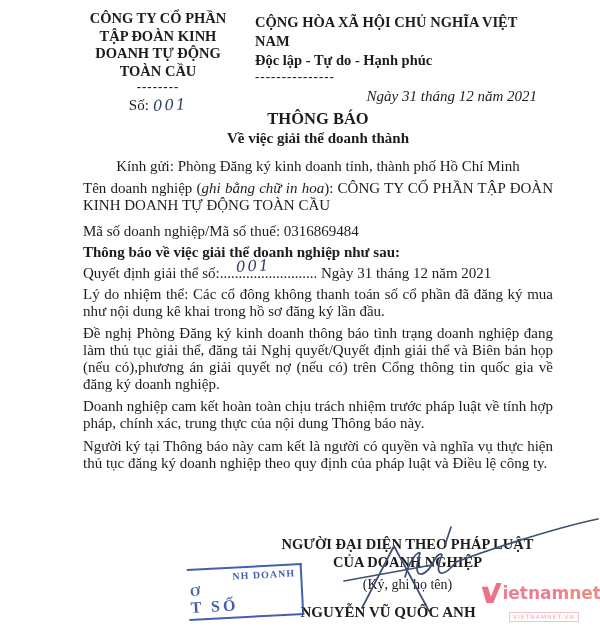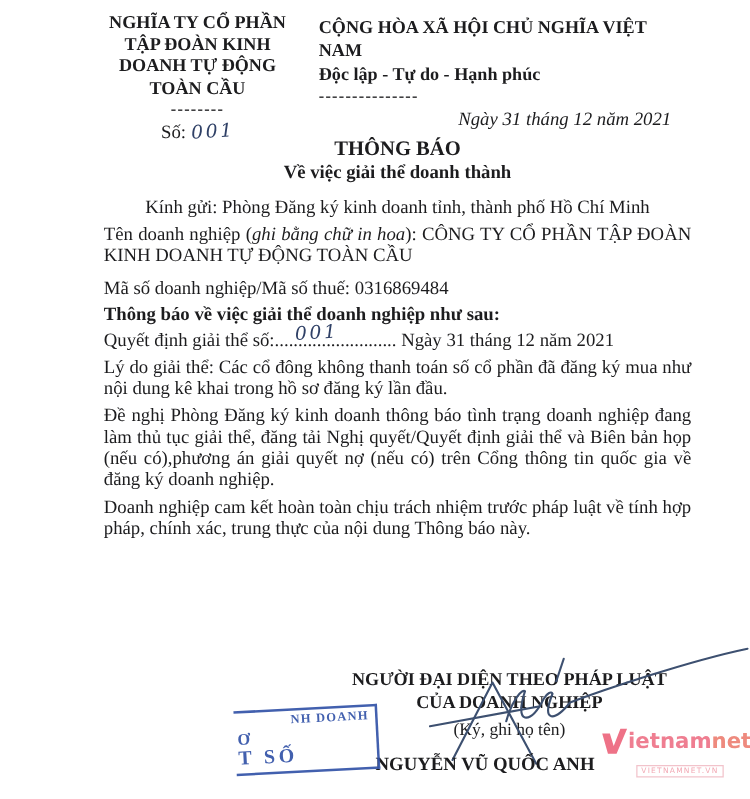--- a/index.html
+++ b/index.html
@@ -77,21 +77,21 @@
     padding:0 3px;display:inline-block;margin-left:28px;margin-top:0;
     font-family:"DejaVu Sans", sans-serif;text-transform:uppercase;line-height:8px;
   }
 </style>
 </head>
 <body>
 
 <div class="page">
 
   <div class="header-company">
-    <div>NGHĨA TY CỔ PHẦN</div>
+    <div>CÔNG TY CỔ PHẦN</div>
     <div>TẬP ĐOÀN KINH</div>
     <div>DOANH TỰ ĐỘNG</div>
     <div>TOÀN CẦU</div>
     <div class="hdr-divider">--------</div>
     <div class="so-line">
       <span>Số:</span>
       <span class="hand">001</span>
     </div>
   </div>
 
@@ -110,26 +110,27 @@
     <p class="p-center">Kính gửi: Phòng Đăng ký kinh doanh tỉnh, thành phố Hồ Chí Minh</p>
 
     <p class="para" style="margin-bottom:9px"><span>Tên doanh nghiệp (</span><i>ghi bằng chữ in hoa</i><span>): CÔNG TY CỔ PHẦN TẬP ĐOÀN KINH DOANH TỰ ĐỘNG TOÀN CẦU</span></p>
 
     <p class="para">Mã số doanh nghiệp/Mã số thuế: 0316869484</p>
 
     <p class="para bold">Thông báo về việc giải thể doanh nghiệp như sau:</p>
 
     <p class="para"><span>Quyết định giải thể số:</span><span class="dots-wrap"><span>..........................</span><span class="hand hand-001">001</span></span><span>&nbsp;</span><span>Ngày 31 tháng 12 năm 2021</span></p>
 
-    <p class="para gap">Lý do giải thể: Các cổ đông không thanh toán số cổ phần đã đăng ký mua như nội dung kê khai trong hồ sơ đăng ký lần đầu.</p>
+    <p class="para gap">Lý do nhiệm thể: Các cổ đông không thanh toán số cổ phần đã đăng ký mua như nội dung kê khai trong hồ sơ đăng ký lần đầu.</p>
 
     <p class="para gap">Đề nghị Phòng Đăng ký kinh doanh thông báo tình trạng doanh nghiệp đang làm thủ tục giải thể, đăng tải Nghị quyết/Quyết định giải thể và Biên bản họp (nếu có),phương án giải quyết nợ (nếu có) trên Cổng thông tin quốc gia về đăng ký doanh nghiệp.</p>
 
     <p class="para" style="margin-bottom:6px">Doanh nghiệp cam kết hoàn toàn chịu trách nhiệm trước pháp luật về tính hợp pháp, chính xác, trung thực của nội dung Thông báo này.</p>
 
+    <p class="para">Người ký tại Thông báo này cam kết là người có quyền và nghĩa vụ thực hiện thủ tục đăng ký doanh nghiệp theo quy định của pháp luật và Điều lệ công ty.</p>
   </div>
 
   <div class="sig-block">
     <div>NGƯỜI ĐẠI DIỆN THEO PHÁP LUẬT</div>
     <div>CỦA DOANH NGHIỆP</div>
     <div class="sig-note">(Ký, ghi họ tên)</div>
   </div>
 
   <svg class="sig-svg" viewBox="0 0 270 105" xmlns="http://www.w3.org/2000/svg">
     <g fill="none" stroke="#3d5070" stroke-width="1.7" stroke-linecap="round" stroke-linejoin="round">

